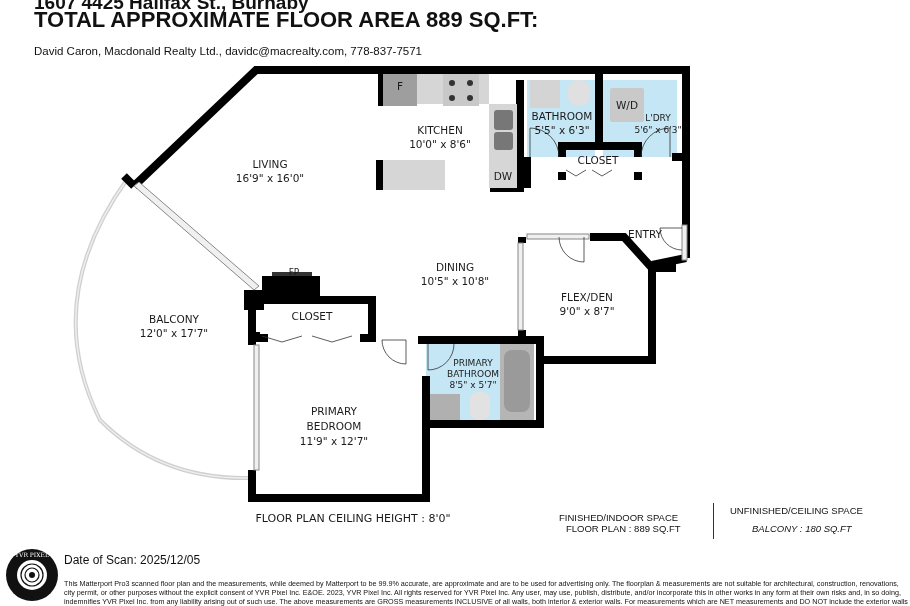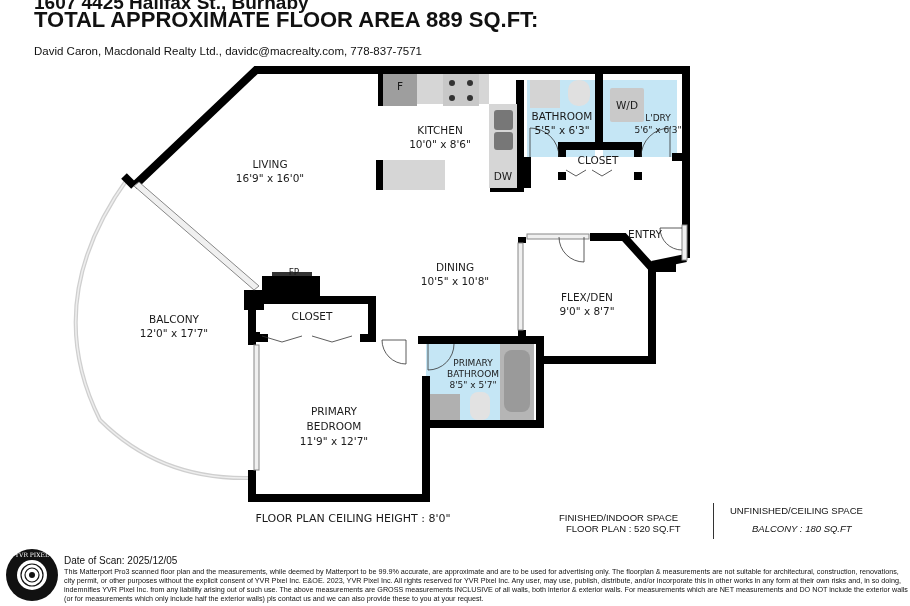--- a/index.html
+++ b/index.html
@@ -7,21 +7,21 @@
   .hdr{position:absolute;left:34px;font-family:"Liberation Sans",sans-serif;}
   .h1{top:-8px;font-size:19px;font-weight:bold;line-height:22px;}
   .h2{top:9px;font-size:22px;font-weight:bold;line-height:22px;}
   .h3{top:44px;font-size:11.5px;line-height:14px;}
   svg.plan{position:absolute;left:0;top:0;}
   .lbl{font-family:"DejaVu Sans",sans-serif;font-size:10.5px;fill:#1a1a1a;text-anchor:middle;}
   .lbl-s{font-family:"DejaVu Sans",sans-serif;font-size:9px;fill:#1a1a1a;text-anchor:middle;}
   .summary{position:absolute;font-size:9.5px;font-family:"Liberation Sans",sans-serif;color:#111;}
   .divider{position:absolute;left:713px;top:503px;width:1px;height:36px;background:#333;}
   .footer{position:absolute;left:64px;top:556px;width:846px;font-size:7.2px;line-height:9px;font-family:"Liberation Sans",sans-serif;color:#111;}
-  .footer .date{font-size:10px;margin-bottom:2px;}
+  .footer .date{font-size:12px;margin-bottom:14px;}
   .logo{position:absolute;left:5px;top:548px;width:54px;height:54px;}
 </style>
 </head>
 <body>
 
 <div class="hdr h1">1607 4425 Halifax St., Burnaby</div>
 <div class="hdr h2">TOTAL APPROXIMATE FLOOR AREA 889 SQ.FT:</div>
 <div class="hdr h3">David Caron, Macdonald Realty Ltd., davidc@macrealty.com, 778-837-7571</div>
 
 <svg class="plan" width="910" height="606" viewBox="0 0 910 606" xmlns="http://www.w3.org/2000/svg">
@@ -137,21 +137,21 @@
   <text class="lbl" x="334" y="415">PRIMARY</text>
   <text class="lbl" x="334" y="430">BEDROOM</text>
   <text class="lbl" x="334" y="445">11'9" x 12'7"</text>
   <text class="lbl" x="400" y="90">F</text>
   <text class="lbl" x="503" y="180">DW</text>
   <text class="lbl" x="627" y="109">W/D</text>
   <text class="lbl" x="353" y="522" style="font-size:11px">FLOOR PLAN CEILING HEIGHT : 8'0"</text>
 </svg>
 
 <div class="summary" style="left:559px;top:505px;margin-top:7px;">FINISHED/INDOOR SPACE</div>
-<div class="summary" style="left:566px;top:523px;">FLOOR PLAN  :  520 SQ.FT</div>
+<div class="summary" style="left:566px;top:523px;">FLOOR PLAN  :  889 SQ.FT</div>
 <div class="divider"></div>
 <div class="summary" style="left:730px;top:505px;">UNFINISHED/CEILING SPACE</div>
 <div class="summary" style="left:752px;top:523px;font-style:italic;">BALCONY  :  180 SQ.FT</div>
 
 <svg class="logo" viewBox="0 0 54 54">
   <circle cx="27" cy="27" r="26" fill="#111"></circle>
   <circle cx="27" cy="27" r="15" fill="#fff"></circle>
   <circle cx="27" cy="27" r="11" fill="none" stroke="#111" stroke-width="1.2"></circle>
   <circle cx="27" cy="27" r="7" fill="none" stroke="#111" stroke-width="1.2"></circle>
   <circle cx="27" cy="27" r="3" fill="#111"></circle>

